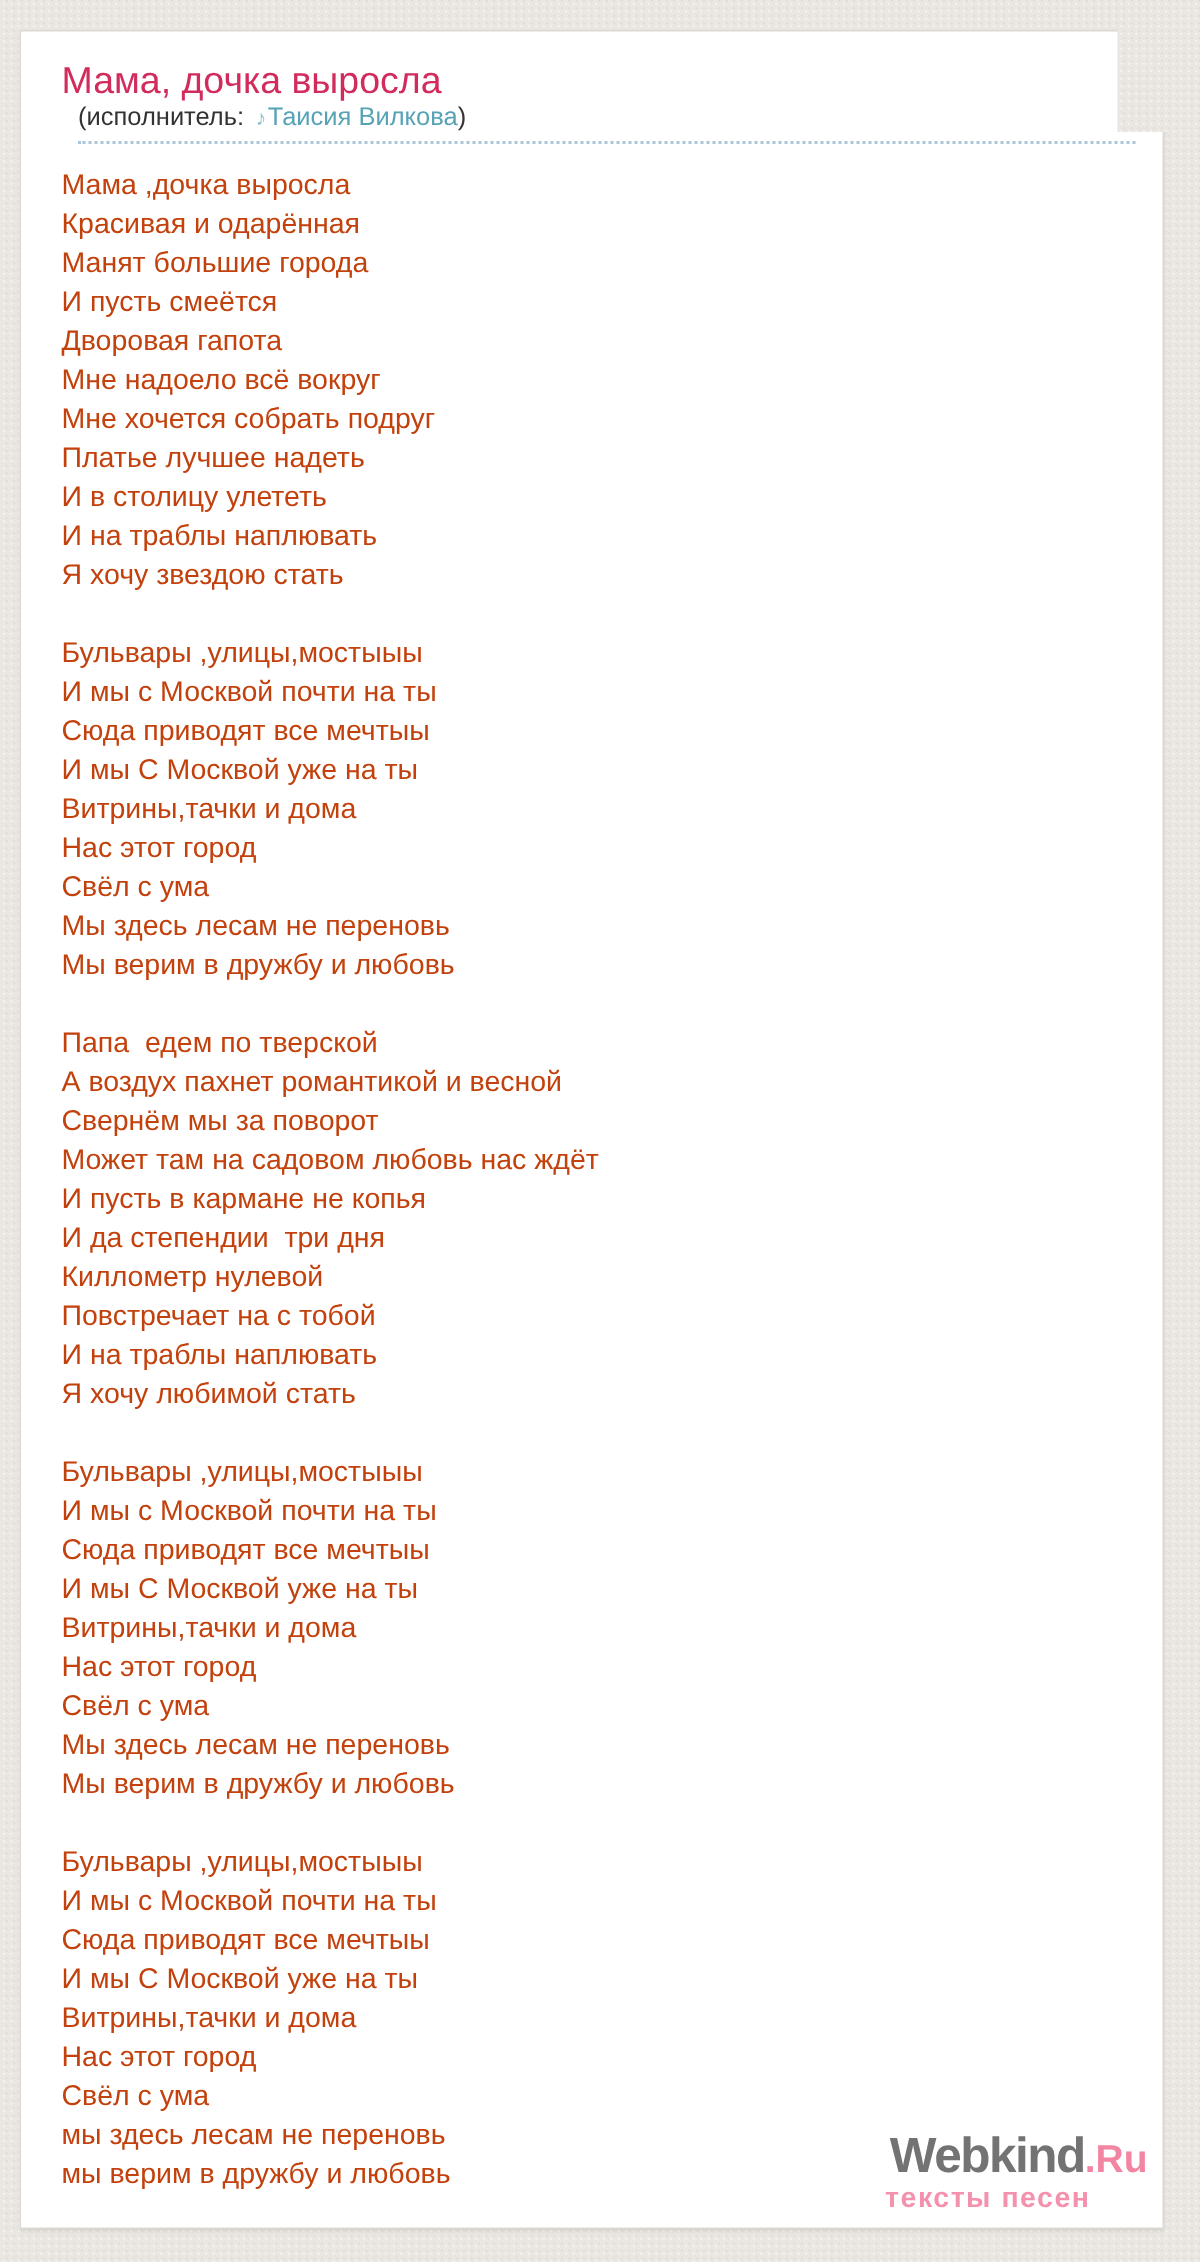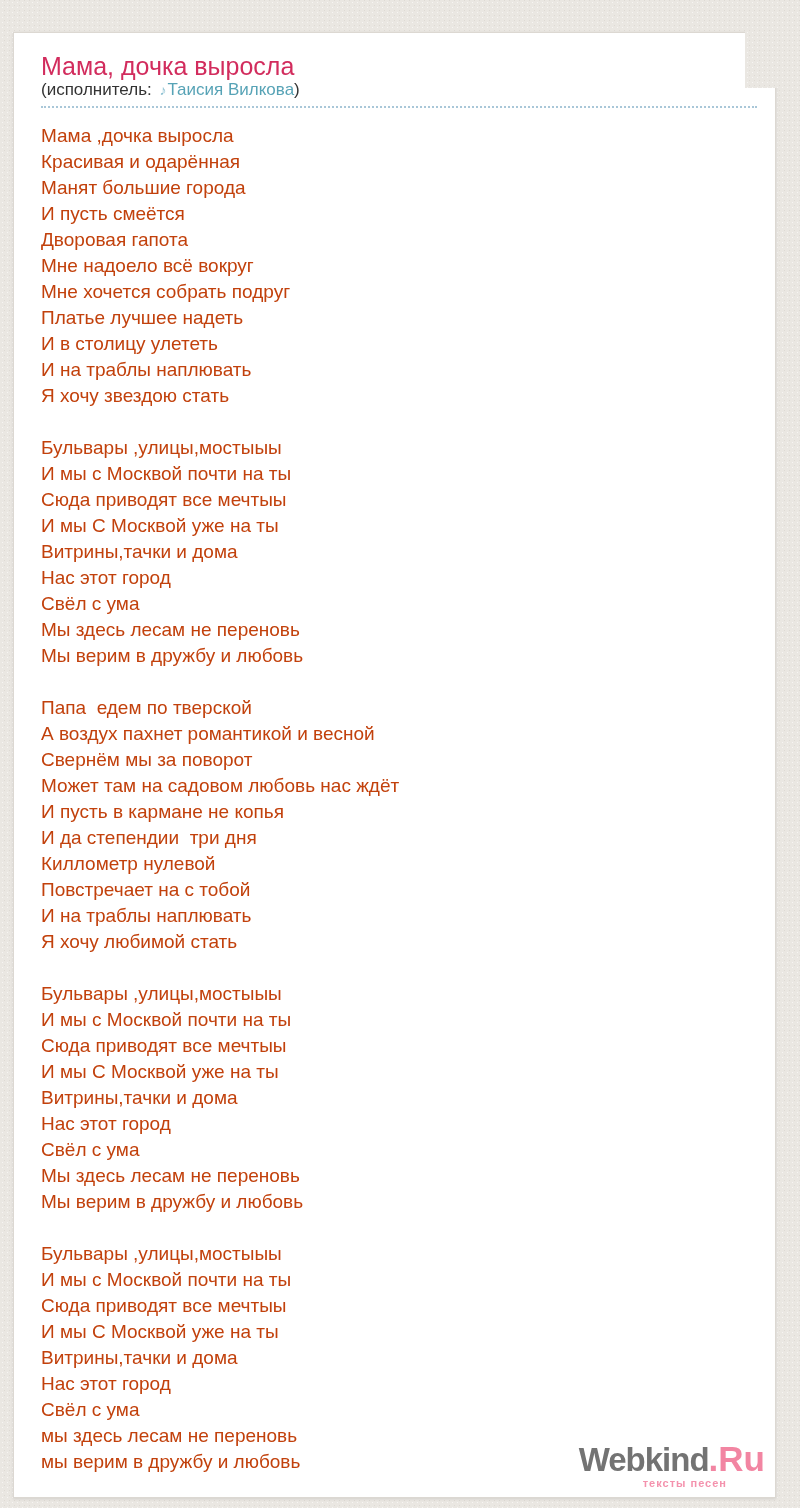--- a/index.html
+++ b/index.html
@@ -15,21 +15,21 @@
       radial-gradient(rgba(255,255,255,.6) 25%, rgba(255,255,255,0) 27%),
       radial-gradient(rgba(175,167,155,.20) 25%, rgba(175,167,155,0) 27%);
     background-size:5px 5px;
     background-position:0 0, 2px 3px;
   }
   .page-bg{
     position:absolute;inset:0;
   }
   .card{
     position:absolute;
-    left:13px;top:32px;
+    left:13px;top:20px;
     width:763px;height:1466px;
     background:#ffffff;
     border:1px solid #dcd8d2;
     box-shadow:0 1px 3px rgba(0,0,0,.10);
     box-sizing:border-box;
   }
   .corner-patch{
     position:absolute;
     top:0;right:0;
     width:55px;height:88px;
@@ -44,20 +44,21 @@
     line-height:27px;
     font-weight:400;
     color:#d22c5d;
   }
   .artist-line{
     font-size:17px;
     line-height:19px;
     color:#333333;
     padding-bottom:6px;
     border-bottom:2px dotted #a9c7d8;
+    margin-left:11px;
   }
   .note{
     color:#8abfd1;
     font-size:14px;
     padding:0 1px 0 3px;
   }
   .artist-link{
     color:#57a3b6;
     text-decoration:none;
     cursor:pointer;
@@ -80,26 +81,26 @@
   }
   .logo-line{line-height:34px;}
   .logo-main{
     color:#737373;
     font-size:33px;
     font-weight:700;
     letter-spacing:-1px;
   }
   .logo-ru{
     color:#f285a2;
-    font-size:35px;
+    font-size:26px;
     font-weight:700;
   }
   .logo-tagline{
     color:#f492ad;
-    font-size:11px;
+    font-size:19px;
     font-weight:700;
     letter-spacing:1px;
     margin-top:-6px;
     padding-right:38px;
   }
 </style>
 </head>
 <body>
 
 <div class="page-bg textured">

